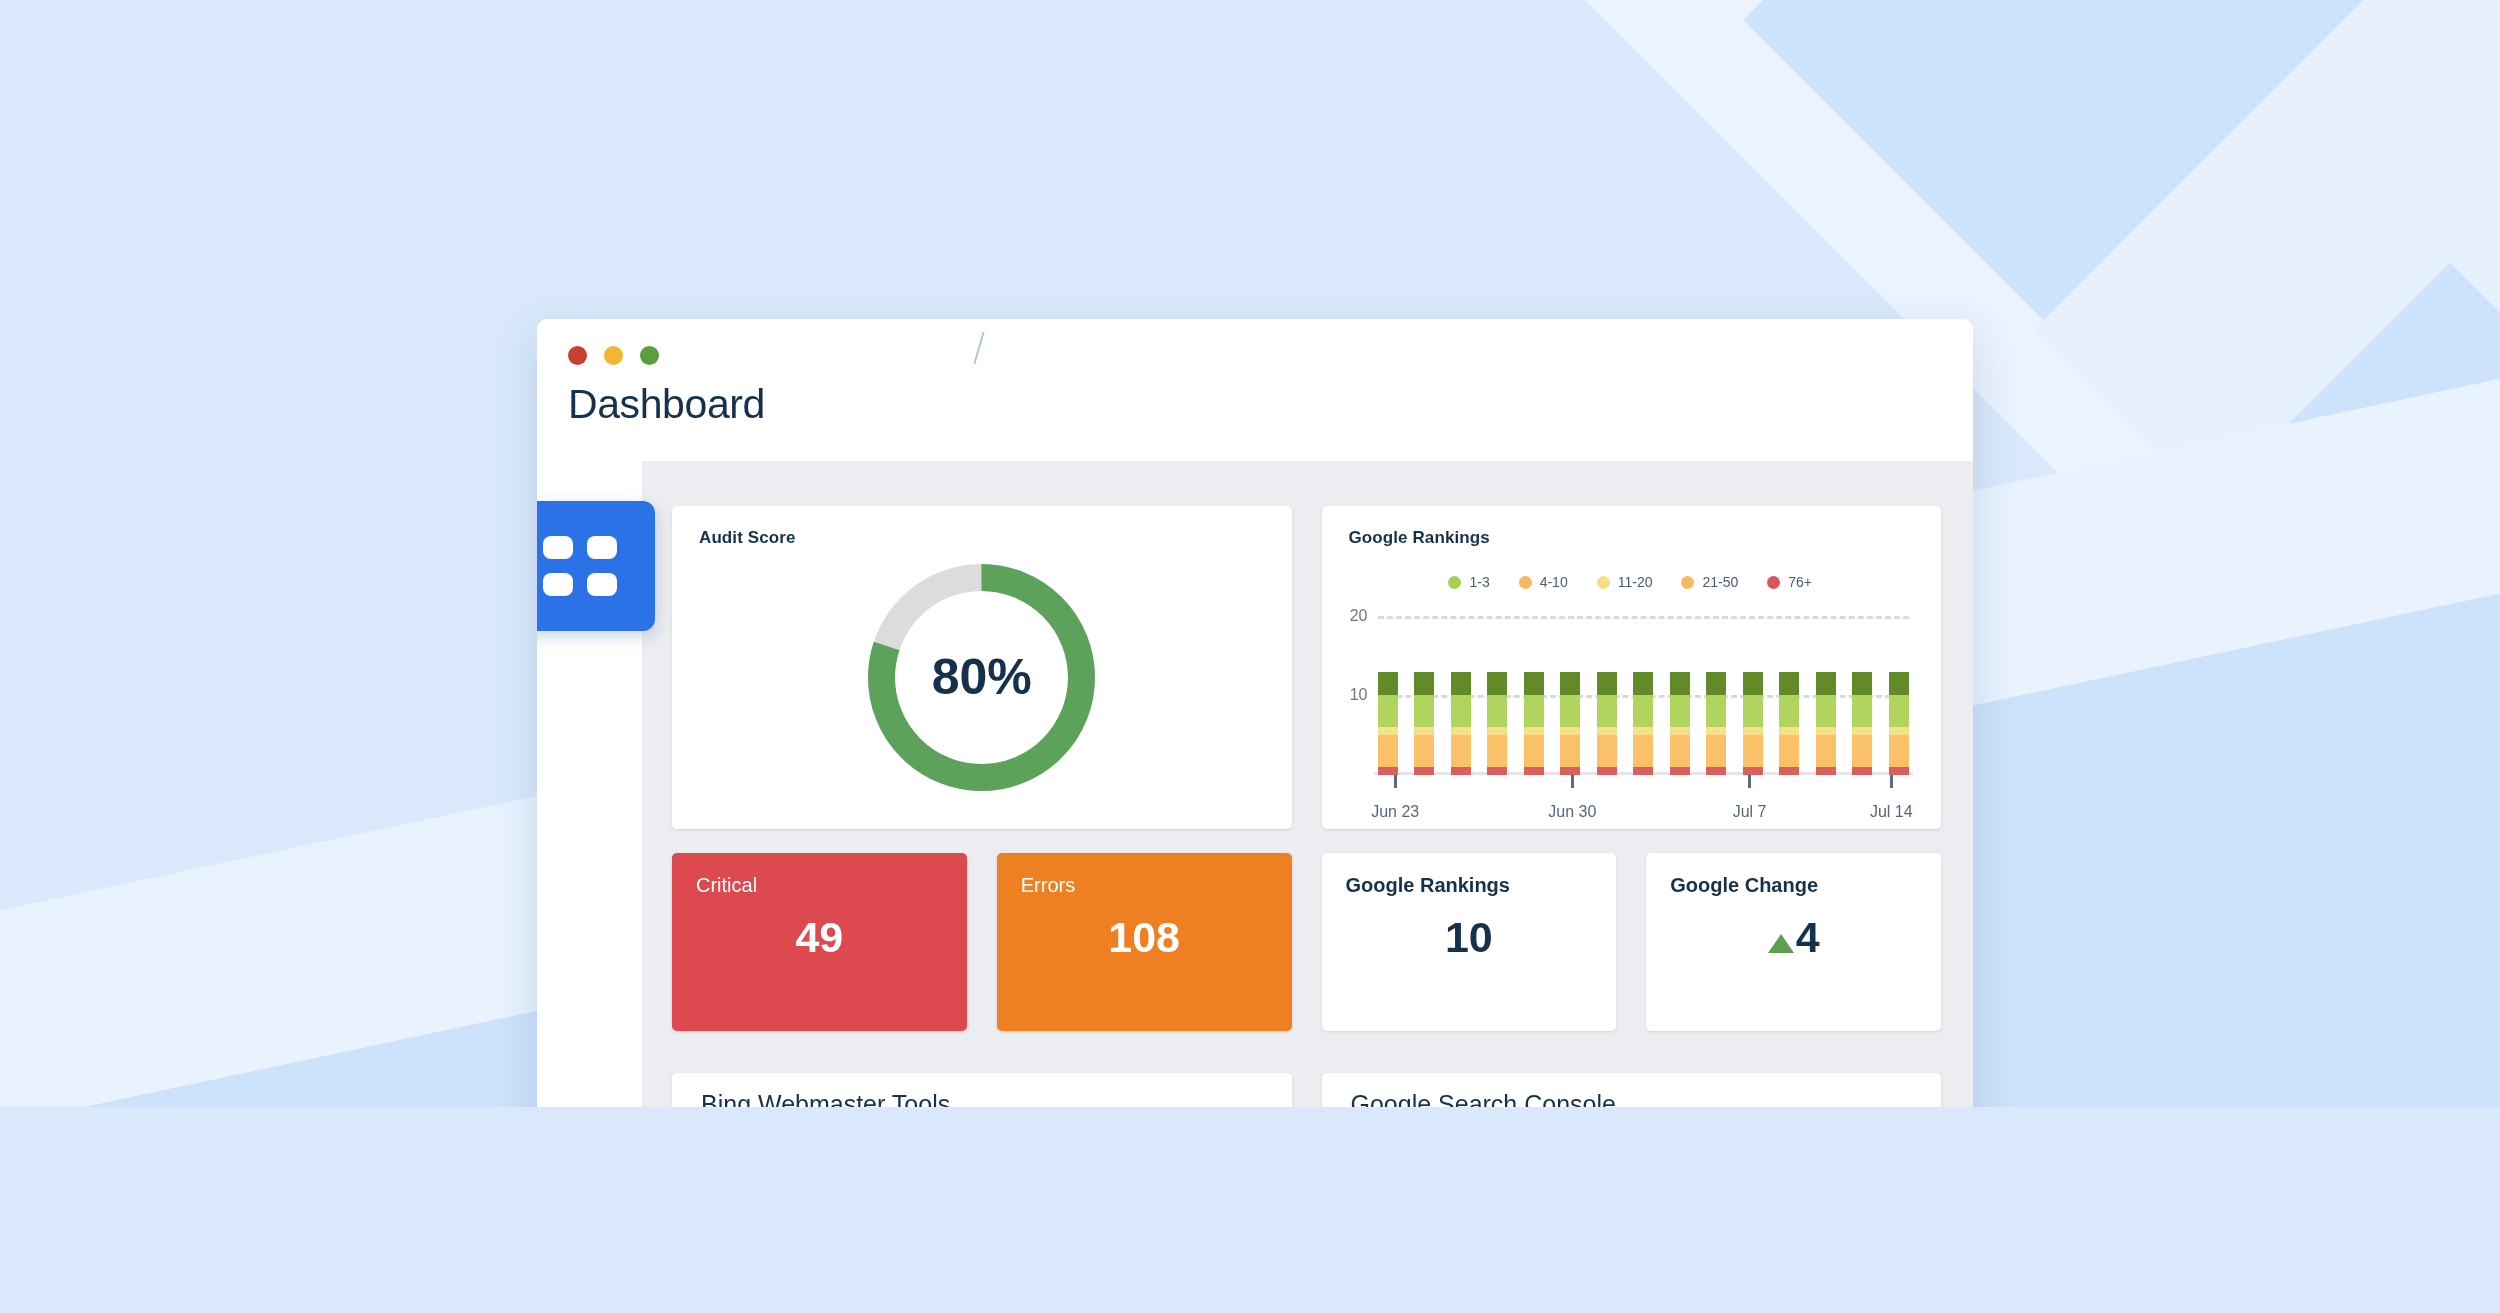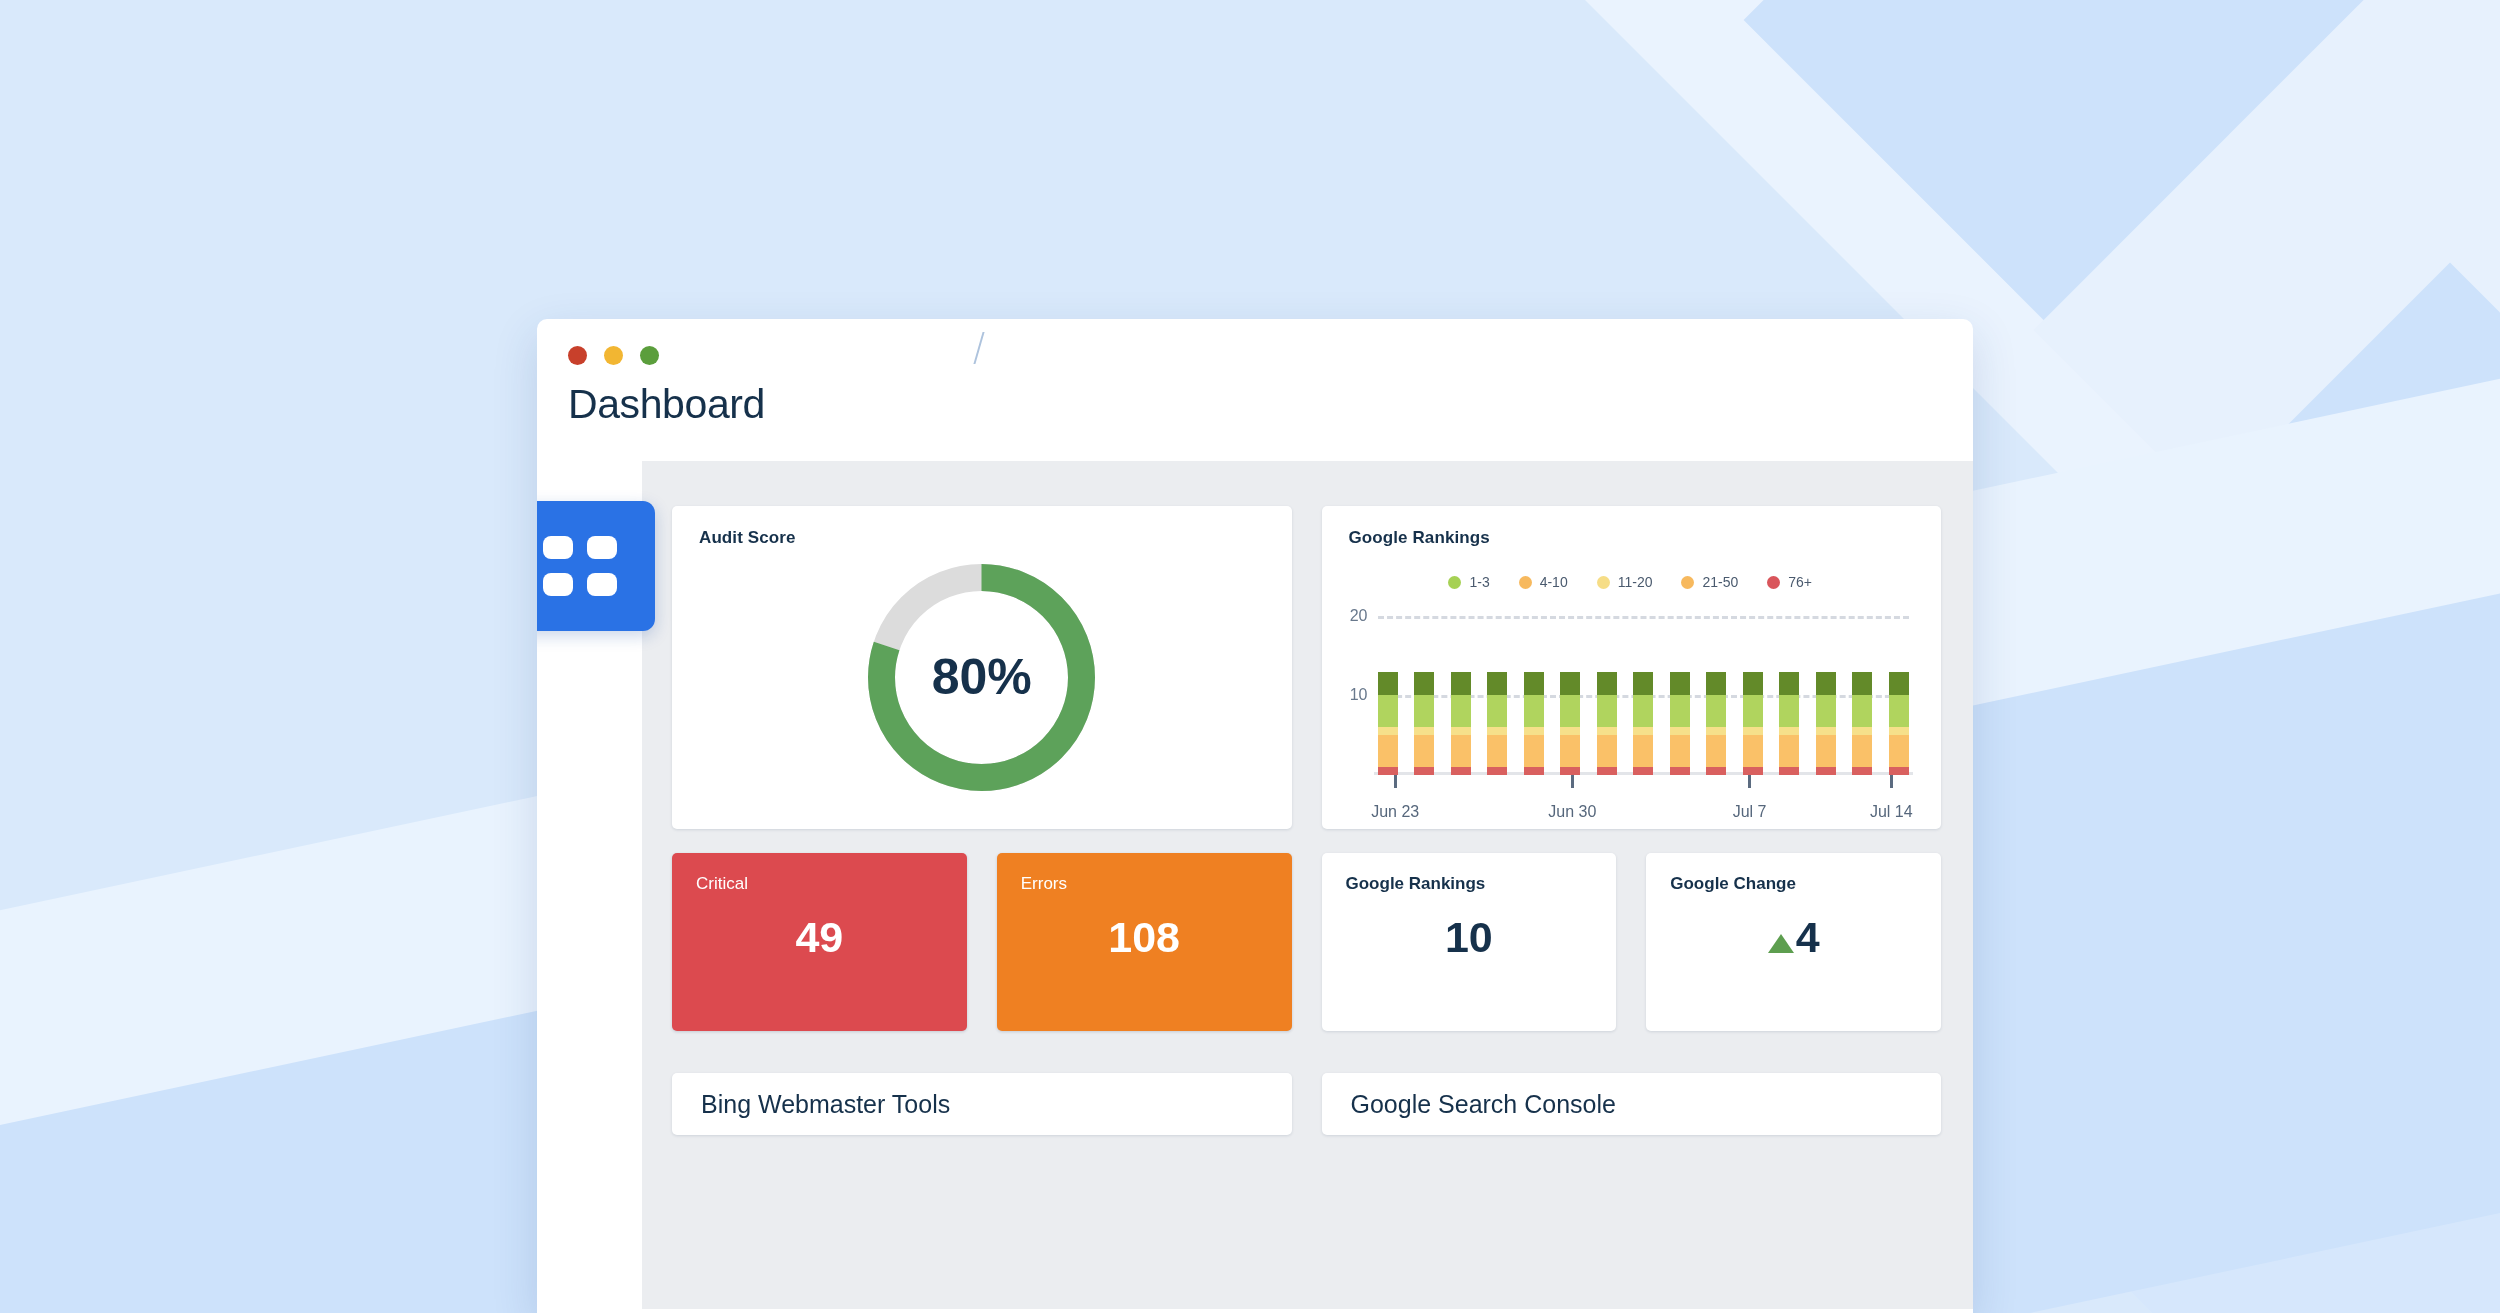--- a/index.html
+++ b/index.html
@@ -2,21 +2,21 @@
 <html><head>
 <meta charset="utf-8">
 <style>
   * { margin:0; padding:0; box-sizing:border-box; }
   html, body {
     width:2500px; height:1313px;
     overflow:hidden;
     font-family:"Liberation Sans", sans-serif;
     background:#d9e9fb;
   }
-  #stage { position:relative; width:2500px; height:1313px; overflow:hidden; }
+  #stage { position:relative; width:2500px; height:1107px; overflow:hidden; }
 
   
   .bg-base { position:absolute; inset:0; background:#d9e9fb; }
   .bg-shape { position:absolute; pointer-events:none; }
 
   
   .band-a {
     width:3400px; height:210px;
     left:-700px; top:700px;
     transform:rotate(-12deg);
@@ -155,21 +155,21 @@
     position:absolute; left:-4px; right:-4px; bottom:0;
     height:3px; background:#e3e5e9;
   }
   .ticks { position:relative; height:14px; margin:0 12px 0 38px; }
   .tick { position:absolute; top:0; width:3px; height:13px; background:#5b6b80; }
   .xlabels { position:relative; height:26px; margin:6px 12px 0 38px; font-size:16px; color:#56677c; }
   .xlabel { position:absolute; top:8px; transform:translateX(-50%); white-space:nowrap; }
   .kpi { flex:1; border-radius:5px; height:148px; position:relative; }
   .kpi.solid { box-shadow:0 1px 3px rgba(25,45,80,0.18); }
   .kpi.white { background:#fff; box-shadow:0 1px 3px rgba(25,45,80,0.13); }
-  .kpi-label { font-size:17px; padding:21px 0 0 24px; }
+  .kpi-label { font-size:20px; padding:21px 0 0 24px; }
   .kpi.solid .kpi-label { color:#ffffff; font-weight:400; }
   .kpi.white .kpi-label { color:#16314b; font-weight:700; }
   .kpi-value {
     position:absolute; right:0; left:0; top:52px;
     text-align:center; font-size:43px; font-weight:700;
     display:flex; align-items:center; justify-content:center; gap:2px;
   }
   .kpi.solid .kpi-value { color:#ffffff; }
   .kpi.white .kpi-value { color:#16314b; }
   .tri-up {

